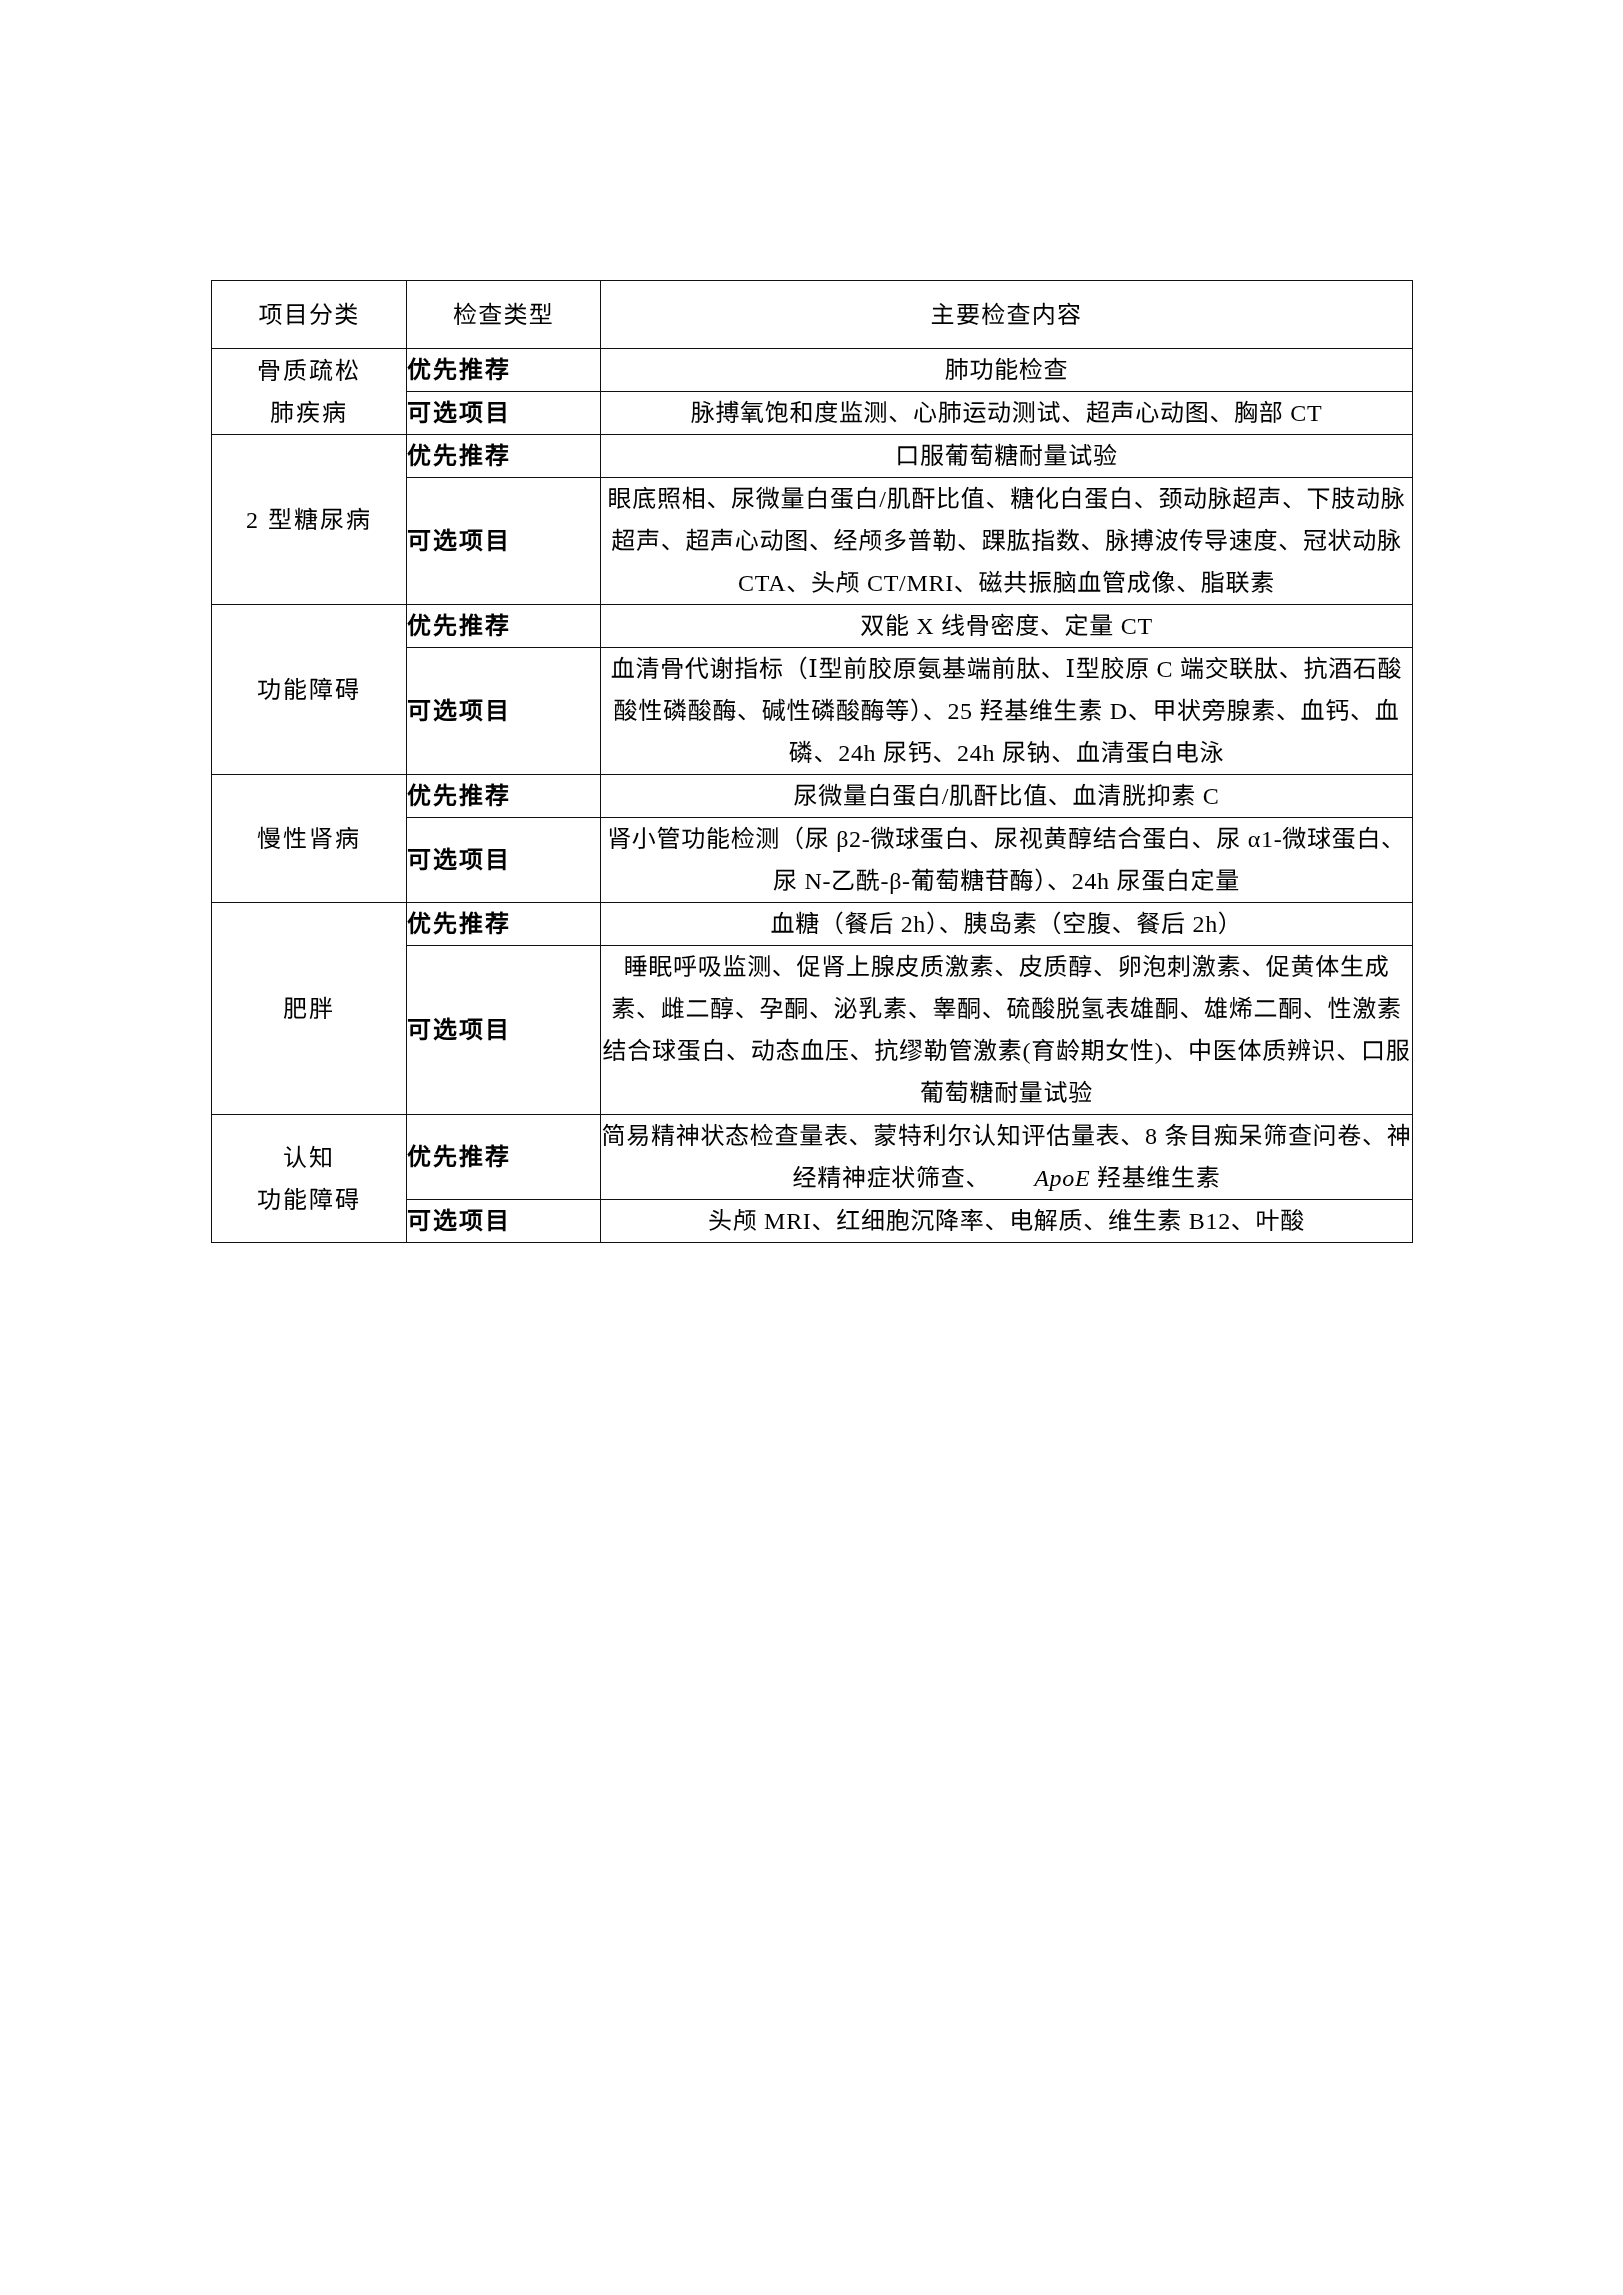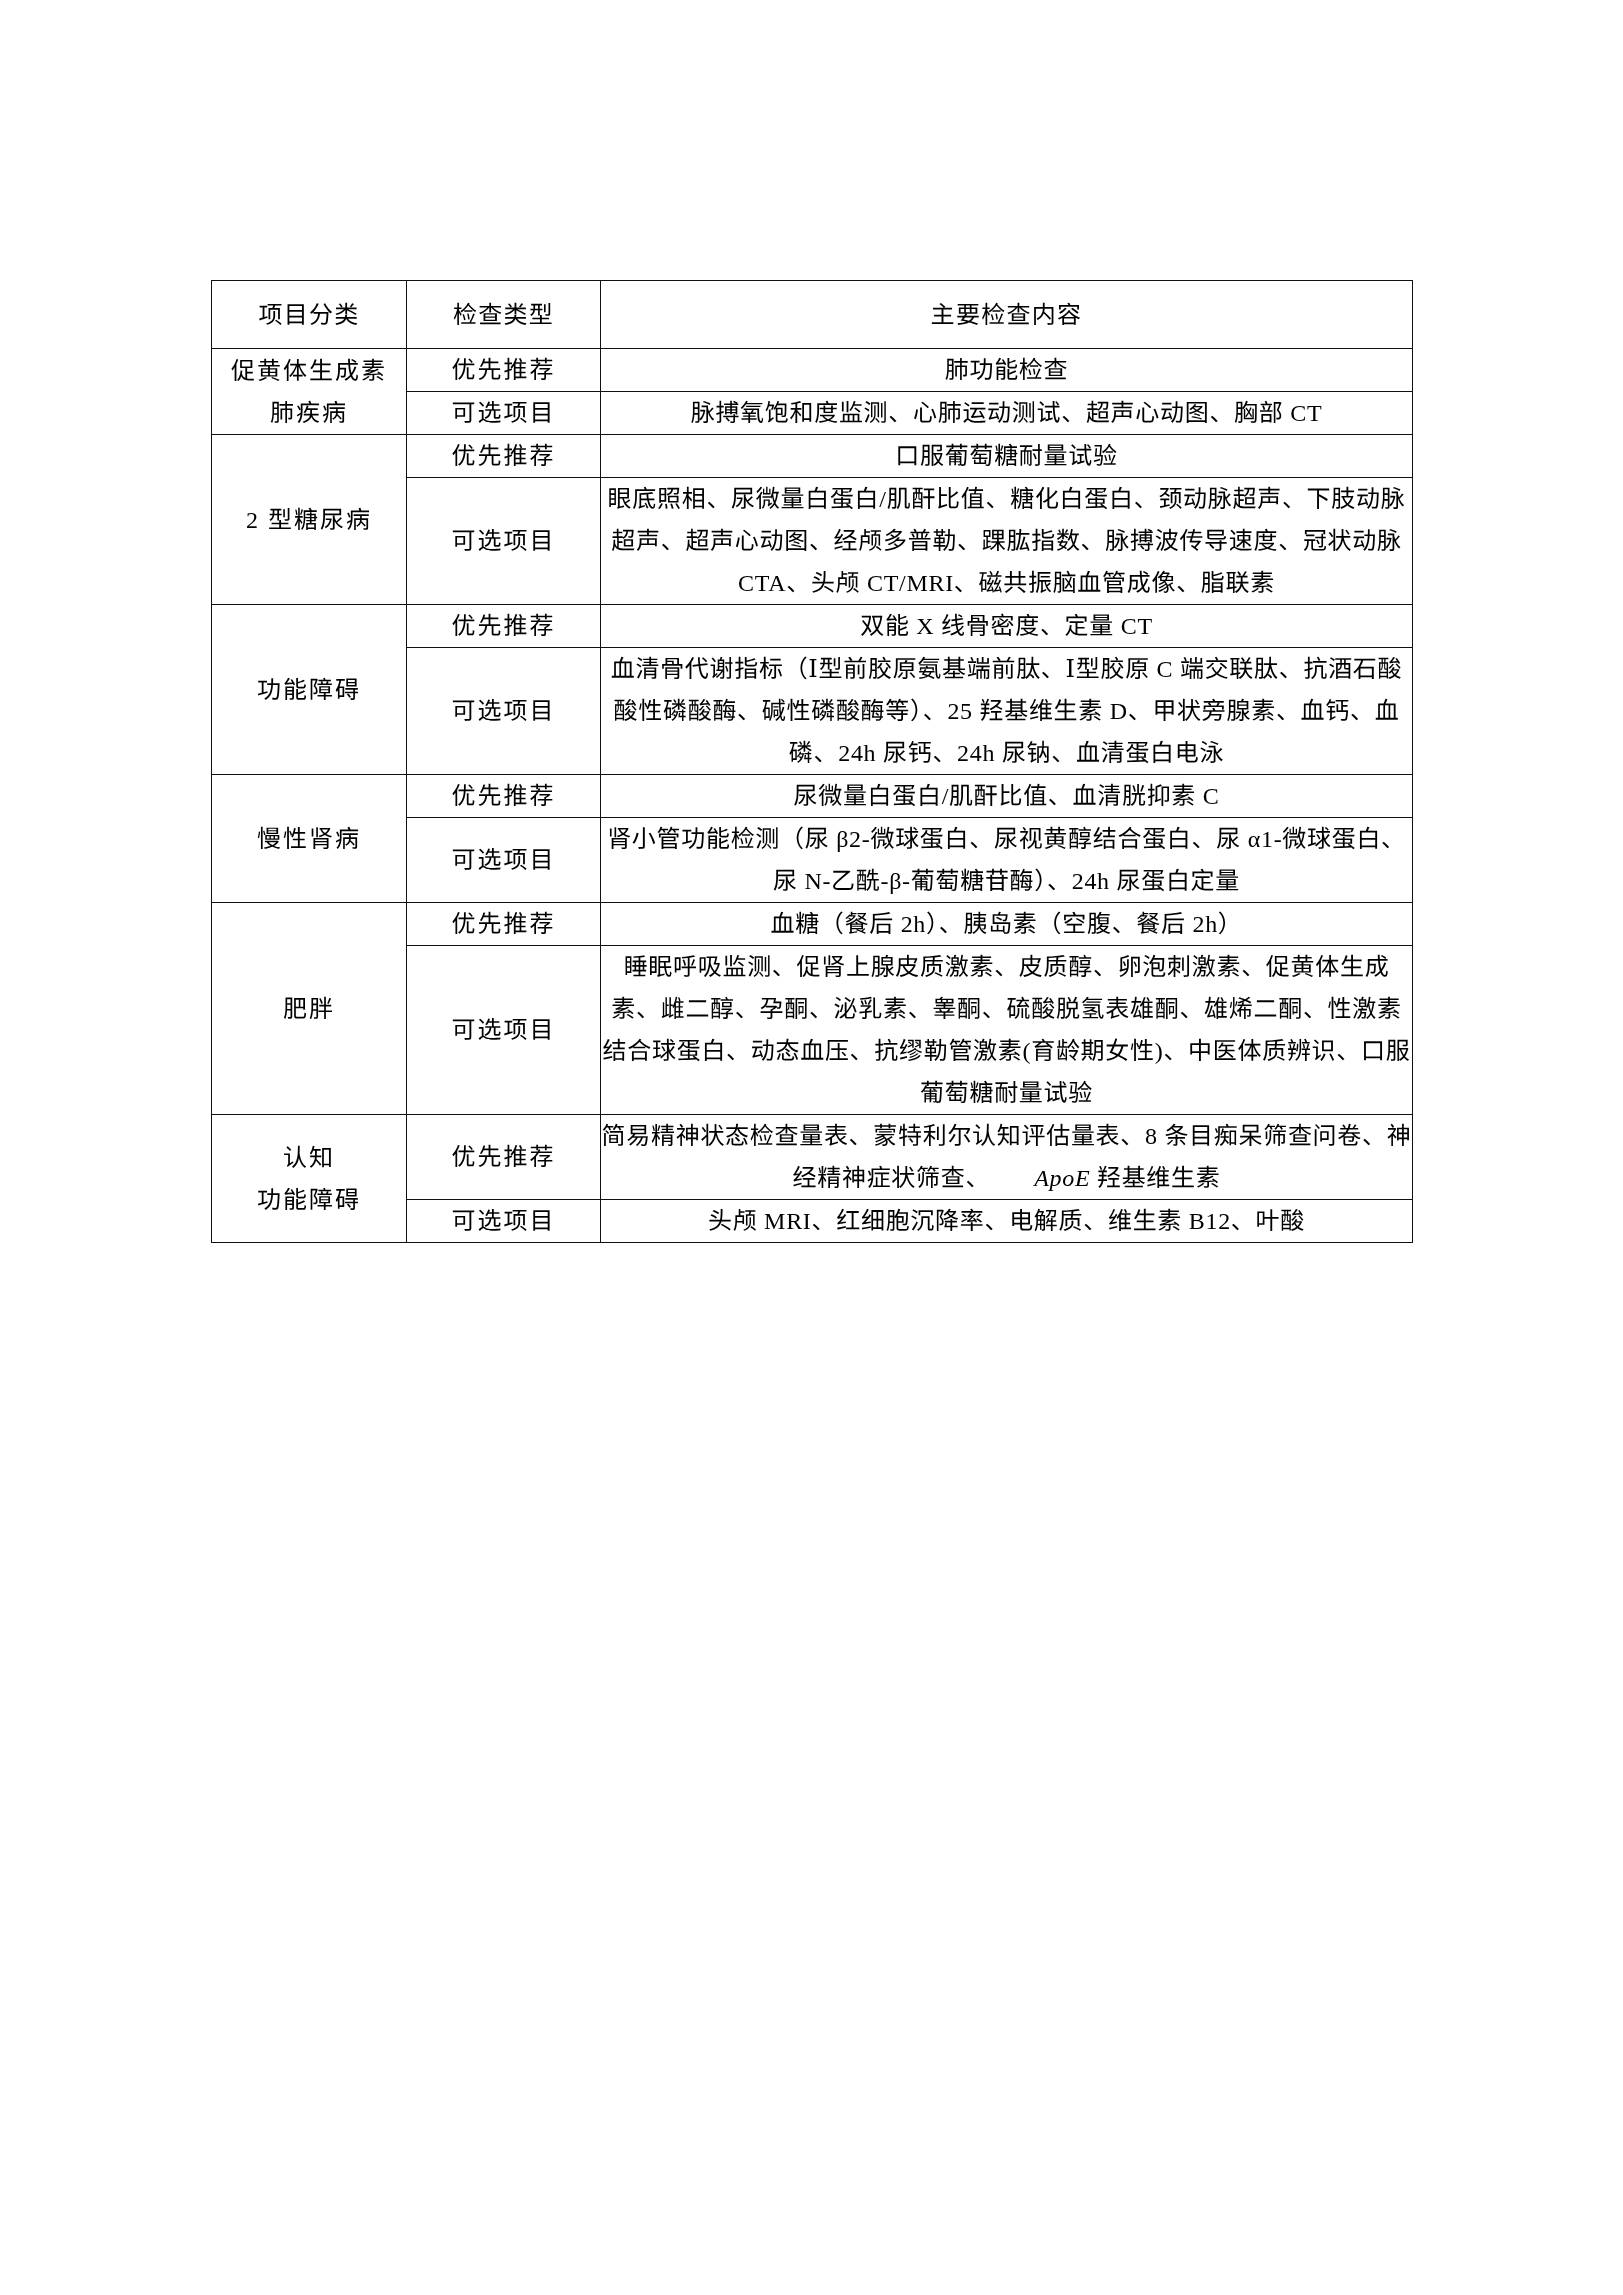--- a/index.html
+++ b/index.html
@@ -68,24 +68,25 @@
     height: 67px;
     letter-spacing: 1.3px;
   }
   td.cat {
     text-align: center;
     letter-spacing: 2px;
     padding: 6.5px 7.9px;
   }
   td.cat .catline { display: block; }
   td.type {
-    text-align: center;
+    text-align: left;
     letter-spacing: 2px;
     padding: 6.5px 6.5px;
     white-space: nowrap;
+    font-weight: bold;
   }
   td.content {
     text-align: center;
     padding: 11.8px 13px 11.8px 14.4px;
     letter-spacing: 0.7px;
     line-height: 45px;
   }
   .italic { font-style: italic; margin-left: 44px; }
 </style>
 </head>
@@ -104,21 +105,21 @@
       <thead>
         <tr>
           <th class="hdr outer-top">项目分类</th>
           <th class="hdr outer-top">检查类型</th>
           <th class="hdr outer-top">主要检查内容</th>
         </tr>
       </thead>
       <tbody id="table-body">
           <tr>
             <td class="cat" rowspan="2">
-              <span class="catline">促黄体生成素</span>
+              <span class="catline">骨质疏松</span>
               <span class="catline">肺疾病</span>
             </td>
             <td class="type">优先推荐</td>
             <td class="content">肺功能检查</td>
           </tr>
           <tr>
             <td class="type">可选项目</td>
             <td class="content">脉搏氧饱和度监测、心肺运动测试、超声心动图、胸部 CT</td>
           </tr>
           <tr>

